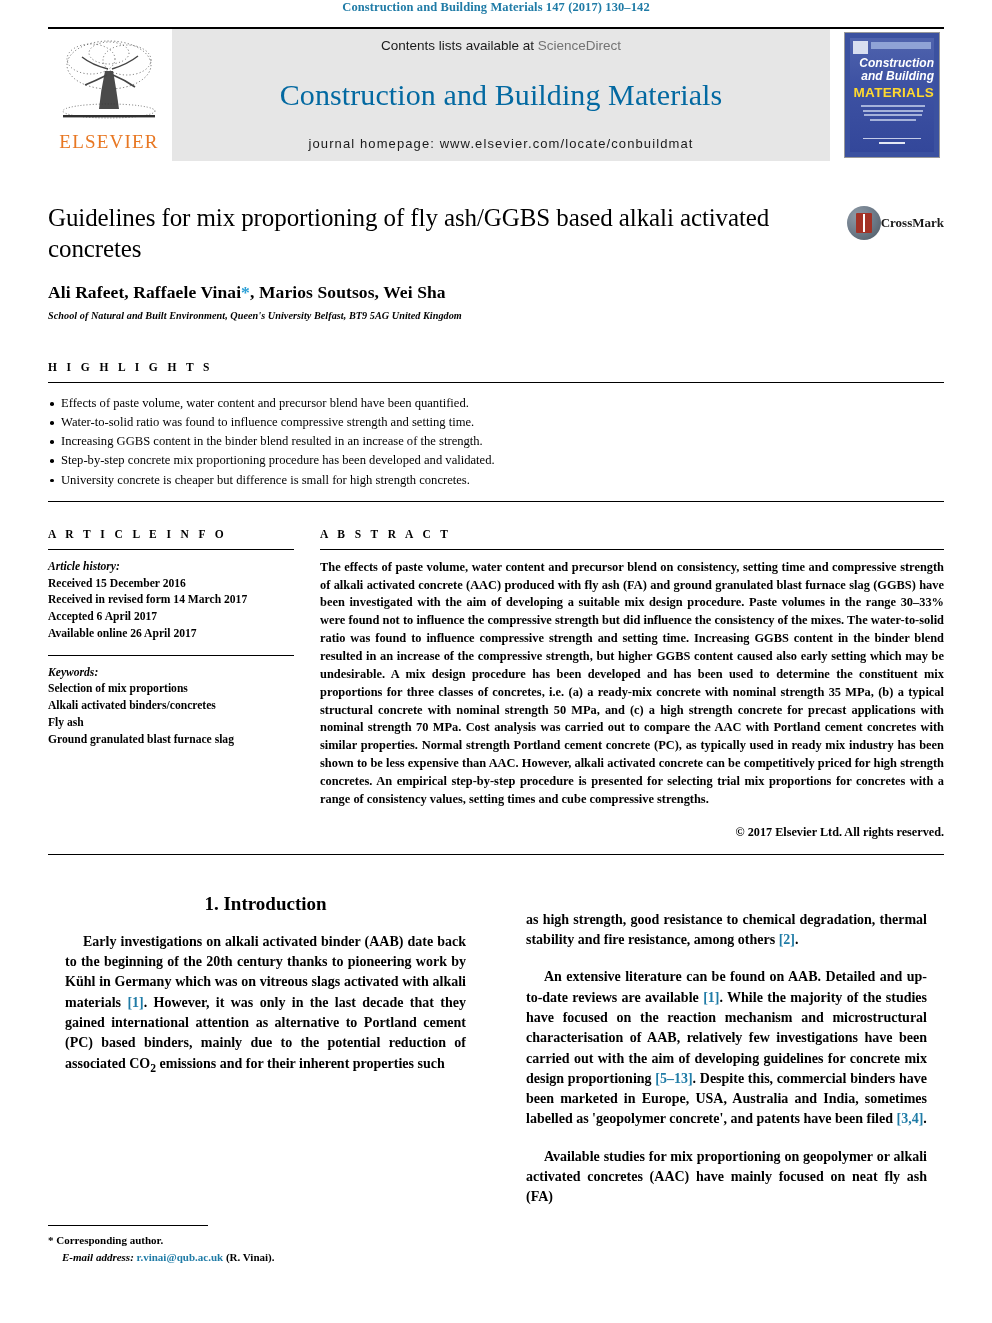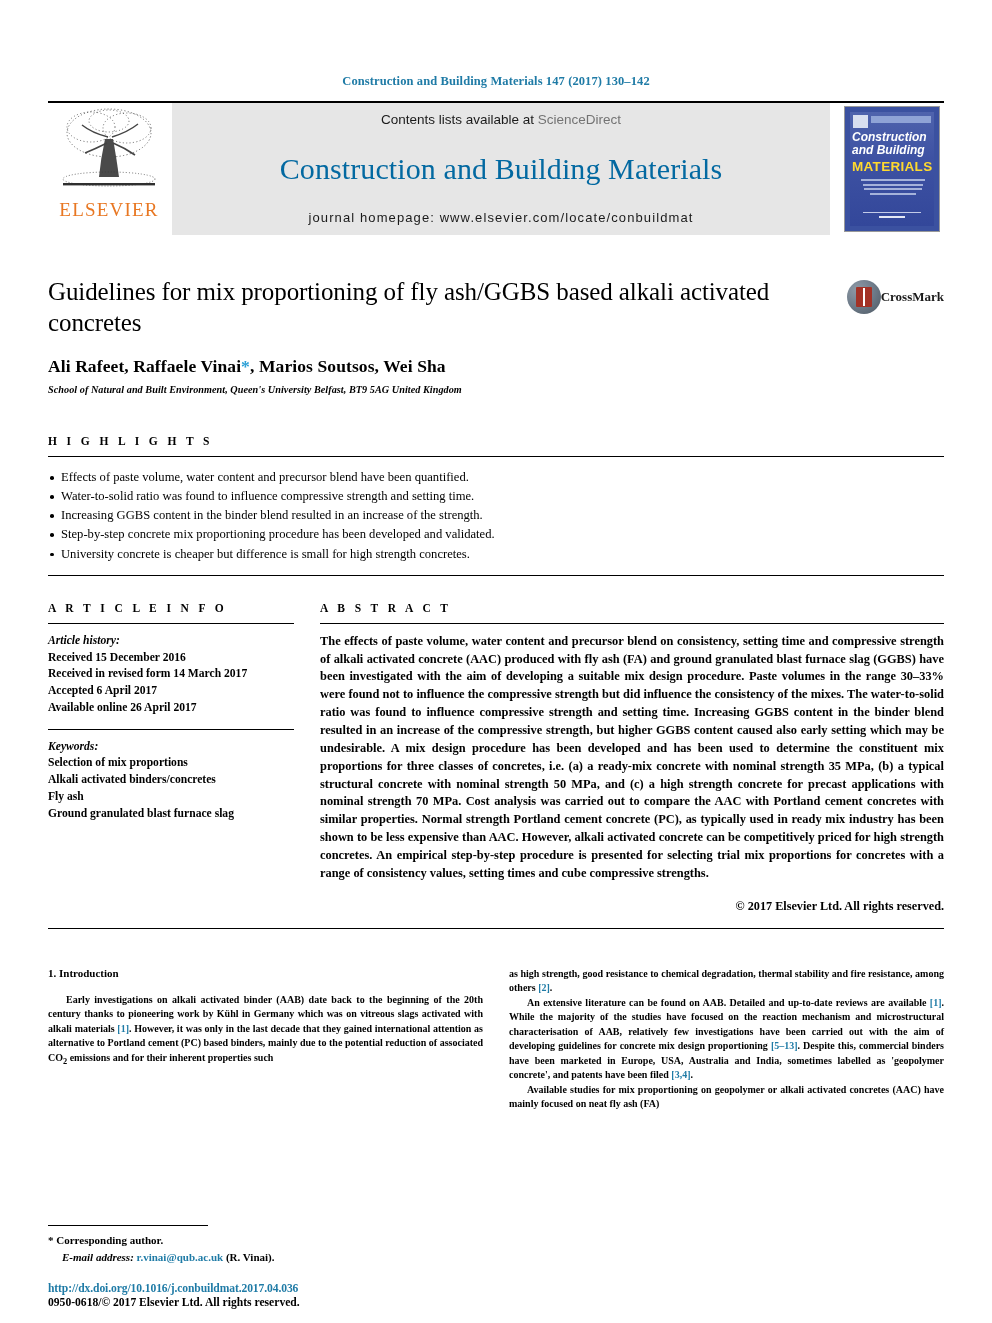--- a/index.html
+++ b/index.html
@@ -23,39 +23,39 @@
     padding: 0 48px;
   }
 
   
   .running-head {
     text-align: center;
     font-family: "Liberation Serif", serif;
     font-weight: bold;
     font-size: 12.5px;
     color: #1f7ba6;
-    padding-top: 74px;
     letter-spacing: 0.1px;
   }
 
   
   .masthead {
     margin-top: 12px;
     border-top: 2px solid #000;
     display: flex;
     align-items: stretch;
     height: 132px;
   }
   .elsevier-logo {
     width: 122px;
     flex: 0 0 122px;
     display: flex;
     flex-direction: column;
     align-items: center;
     justify-content: flex-start;
+    padding-top: 6px;
     box-sizing: border-box;
   }
   .tree-svg { display:block; }
   .elsevier-word {
     font-family: "Liberation Serif", serif;
     font-size: 19px;
     letter-spacing: 1.2px;
     color: #E87722;
     line-height: 1;
     margin-top: 1px;
@@ -91,20 +91,21 @@
     letter-spacing: 1.1px;
     color: #1a1a1a;
   }
   .cover-thumb {
     flex: 0 0 104px;
     width: 104px;
     margin-left: 10px;
     display: flex;
     align-items: center;
     justify-content: center;
+    text-align: right;
   }
   .cover-box {
     width: 96px;
     height: 126px;
     border: 1px solid #999;
     background: #3b51a0;
     position: relative;
     overflow: hidden;
     box-sizing: border-box;
   }
@@ -286,29 +287,30 @@
   
   .body-cols {
     margin-top: 38px;
     display: flex;
     gap: 26px;
   }
   .bcol { flex: 1 1 0; position: relative; }
   h2.sec-title {
     font-family: "Liberation Serif", serif;
     font-weight: bold;
-    font-size: 11px;
+    font-size: 19px;
     margin: 0 0 14px 0;
+    text-align: center;
   }
   .bcol p {
     font-family: "Liberation Serif", serif;
-    font-size: 10px;
+    font-size: 14px;
     line-height: 1.45;
     text-align: justify;
-    margin: 0;
+    margin: 17px;
     text-indent: 18px;
     font-weight: bold;
   }
   .bcol p.noindent { text-indent: 0; }
   .ref { color: #1f7ba6; }
 
   
   .footnote-wrap {
     position: absolute;
     left: 48px;
@@ -477,18 +479,14 @@
   </div>
 
   <div class="footnote-wrap">
     <div class="fn-rule"></div>
     <div class="footnote">
       <div><span>*</span>&nbsp;<span>Corresponding author.</span></div>
       <div class="indent"><span class="em-label">E-mail address:</span> <span class="link">r.vinai@qub.ac.uk</span> <span>(R. Vinai).</span></div>
     </div>
   </div>
 
-  <div class="page-footer">
-    <div class="doi-line">http://dx.doi.org/10.1016/j.conbuildmat.2017.04.036</div>
-    <div class="issn-line">0950-0618/© 2017 Elsevier Ltd. All rights reserved.</div>
-  </div>
 
 </div>
 
 </body></html>

